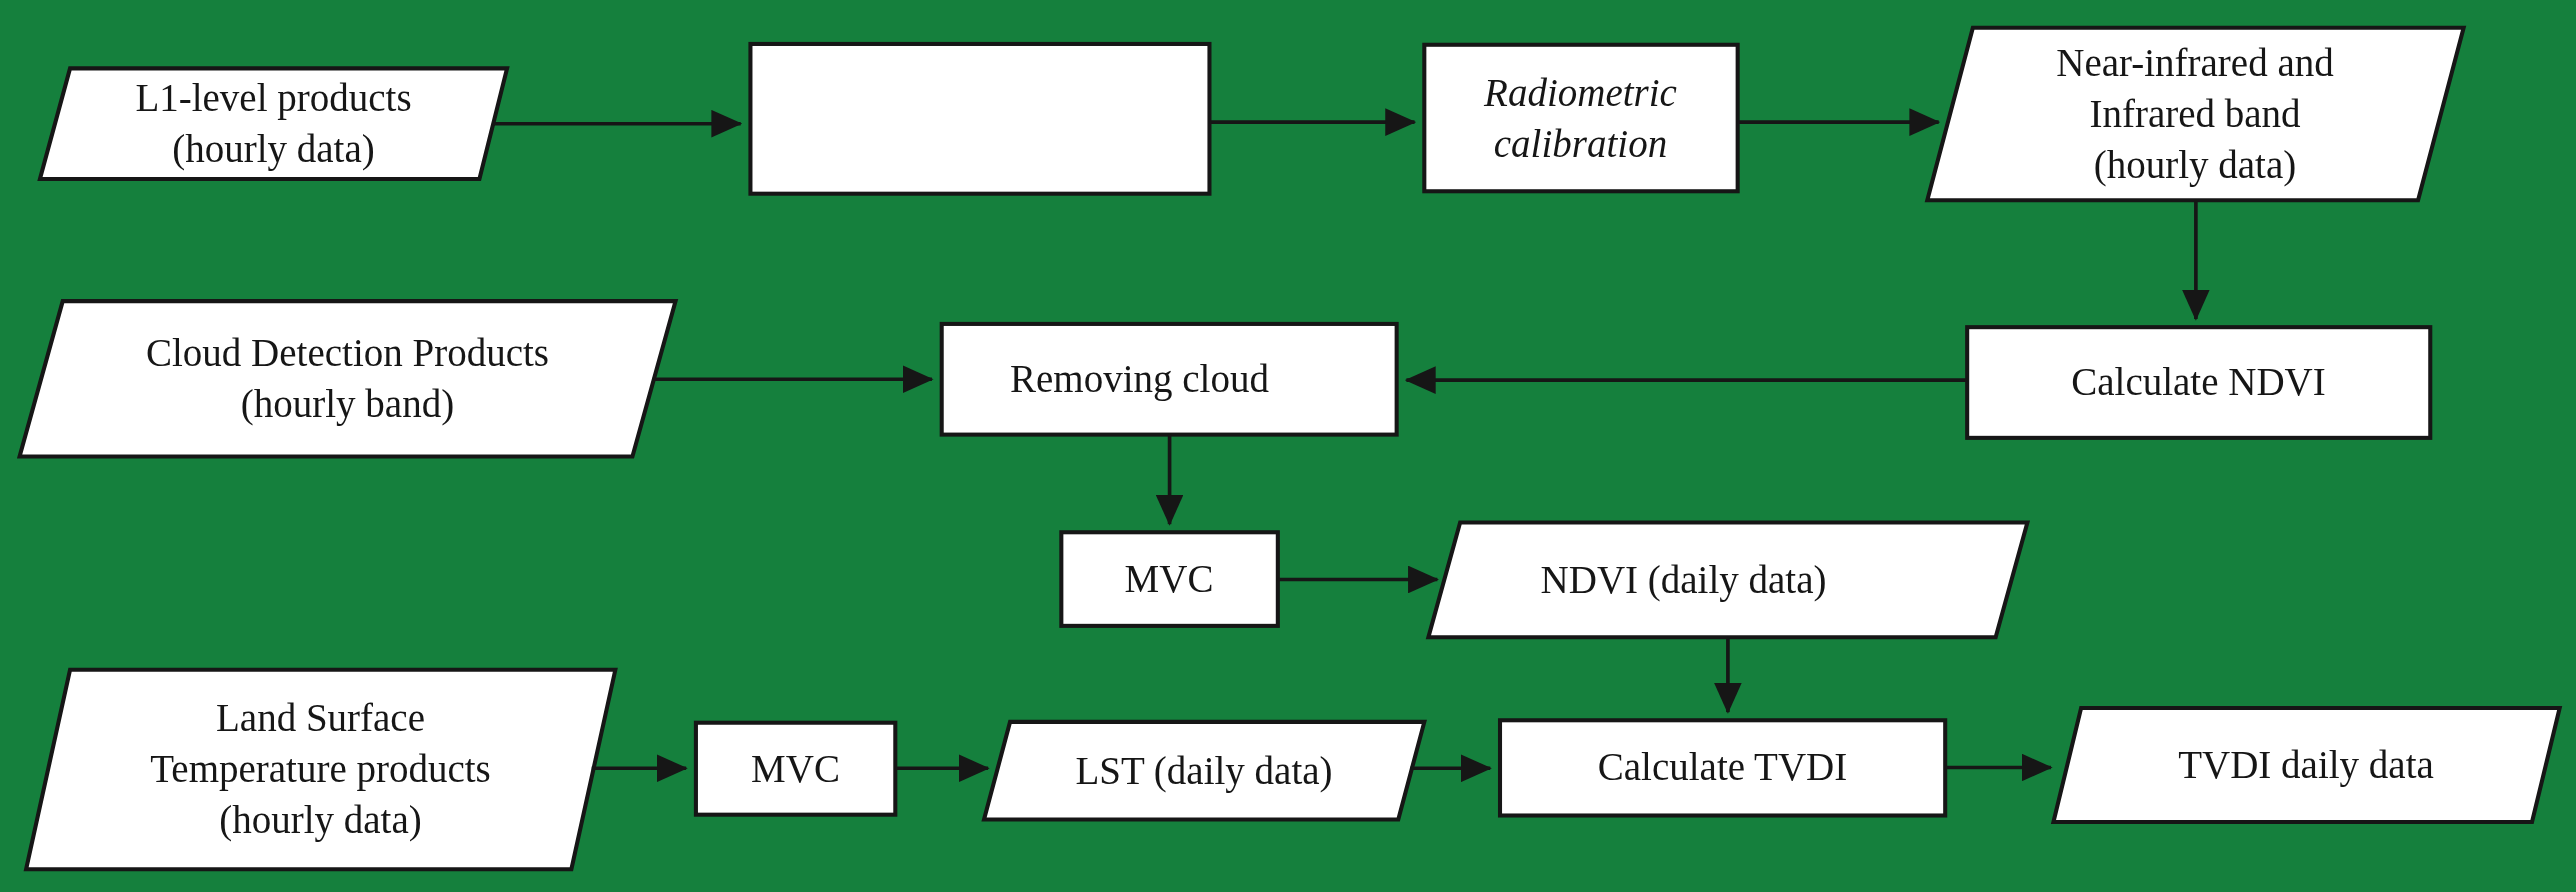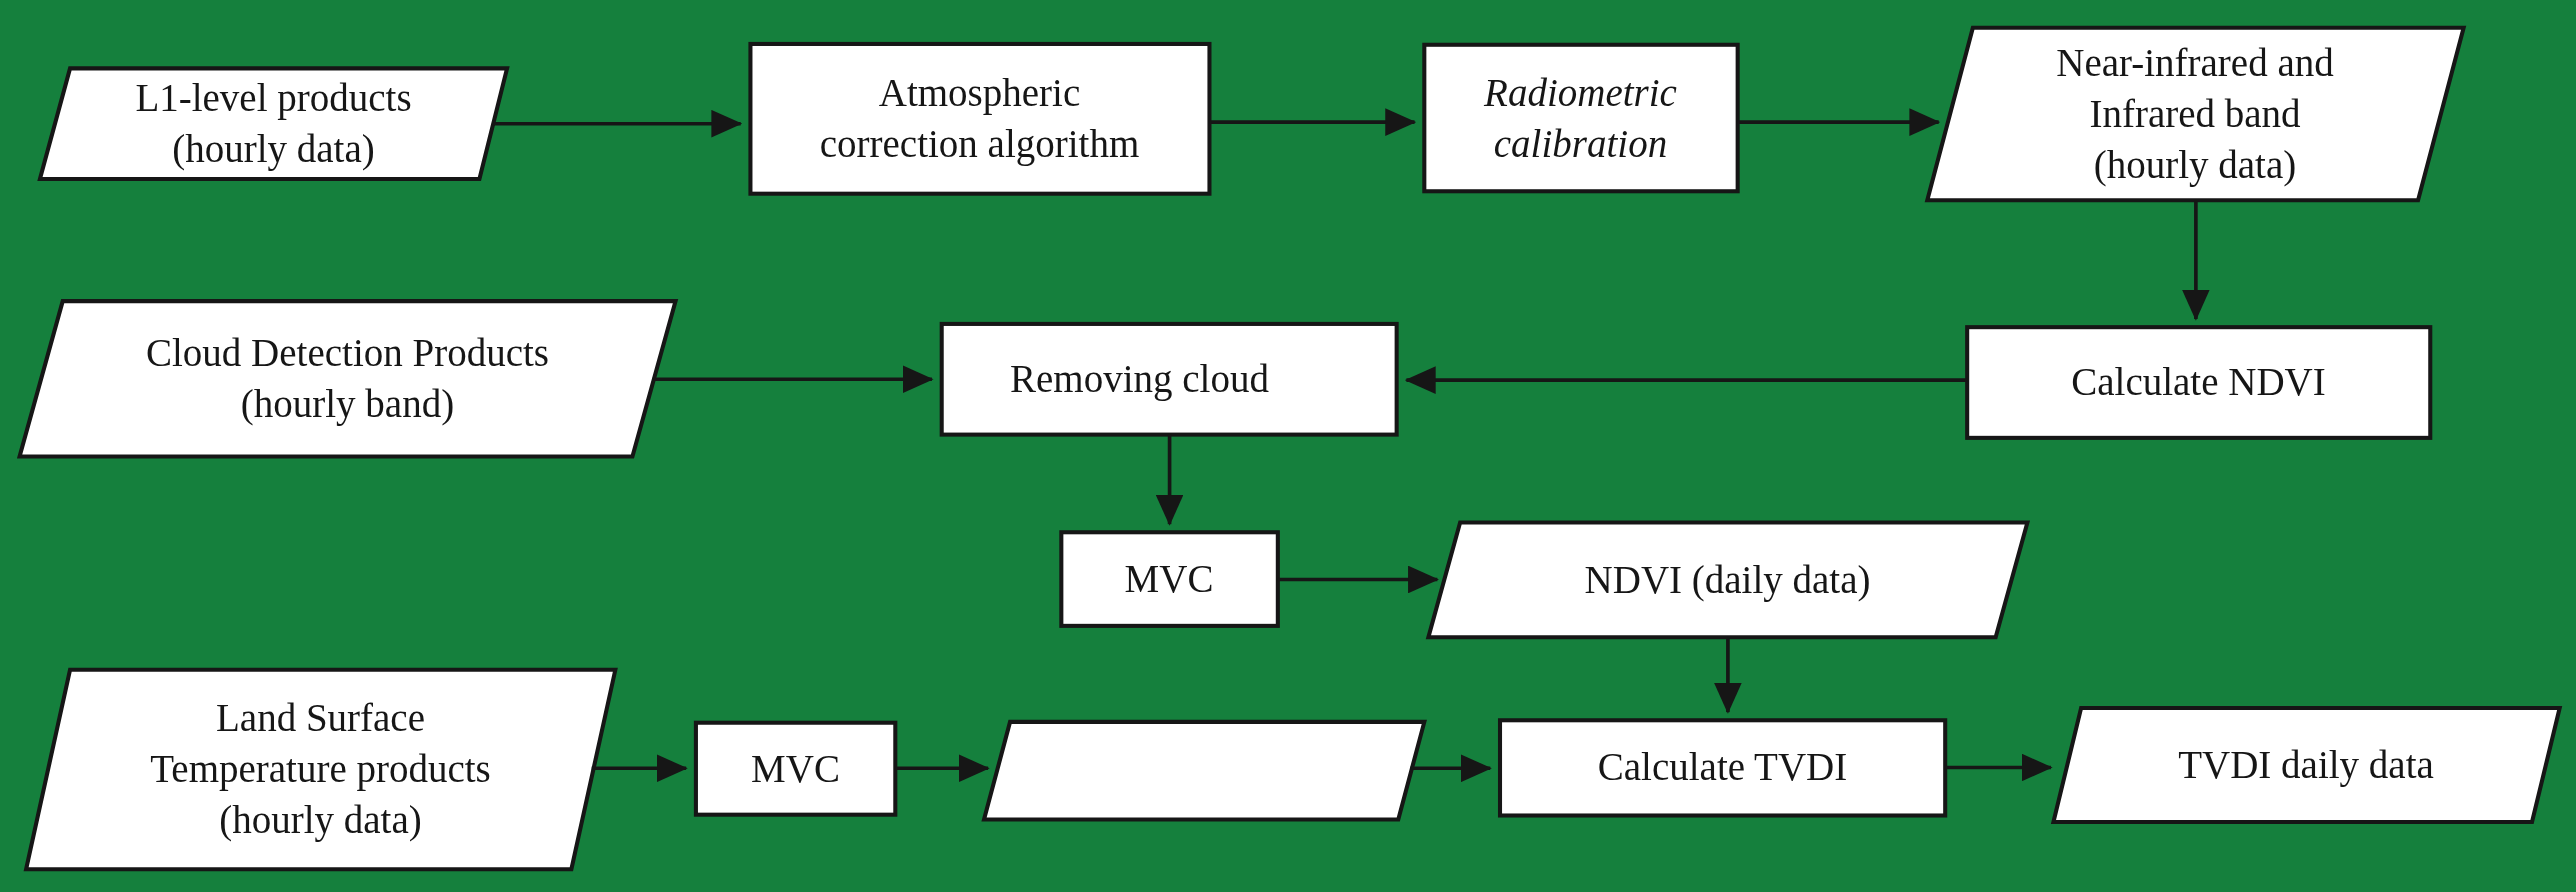--- a/index.html
+++ b/index.html
@@ -43,21 +43,21 @@
   }
   
   #lbl-l1        { left: 40px;   top: 68px;  width: 467px; height: 111px; }
   #lbl-atm       { left: 750px;  top: 44px;  width: 459px; height: 150px; }
   #lbl-rad       { left: 1424px; top: 45px;  width: 313px; height: 147px; font-style: italic; }
   #lbl-nir       { left: 1927px; top: 28px;  width: 536px; height: 173px; }
   #lbl-cndvi     { left: 1967px; top: 327px; width: 463px; height: 111px; }
   #lbl-cloud     { left: 19.5px;   top: 301px; width: 656px; height: 155px; }
   #lbl-rmcloud   { left: 912px; top: 324px; width: 455px; height: 111px; text-align: right; }
   #lbl-mvc1      { left: 1061px; top: 532px; width: 216px; height: 94px; }
-  #lbl-ndvid     { left: 1428px; top: 523px; width: 599px; height: 115px; text-align: center; }
+  #lbl-ndvid     { left: 1384px; top: 523px; width: 599px; height: 115px; text-align: center; }
   #lbl-lstprod   { left: 26px;   top: 670px; width: 589px; height: 199px; font-family: Liberation Serif, serif; }
   #lbl-mvc2      { left: 696px;  top: 723px; width: 199px; height: 92px; }
   #lbl-lstd      { left: 984px; top: 722px; width: 440px; height: 98px; }
   #lbl-ctvdi     { left: 1500px; top: 720px; width: 445px; height: 95px; }
   #lbl-tvdid     { left: 2053px; top: 708px; width: 506px; height: 114px; }
 </style>
 </head>
 <body>
 
 <div id="canvas">
@@ -94,34 +94,33 @@
     <line class="edge" x1="1570" y1="712" x2="1766" y2="712" marker-end="url(#ah)"></line>
     <line class="edge" x1="2123" y1="784" x2="2123" y2="875" marker-end="url(#ah)"></line>
     <line class="edge" x1="727" y1="944" x2="843" y2="944" marker-end="url(#ah)"></line>
     <line class="edge" x1="1100" y1="944" x2="1214" y2="944" marker-end="url(#ah)"></line>
     <line class="edge" x1="1733" y1="944" x2="1831" y2="944" marker-end="url(#ah)"></line>
     <line class="edge" x1="2390" y1="943" x2="2520" y2="943" marker-end="url(#ah)"></line>
   </svg>
 
   <div class="lbl" id="lbl-l1">L1-level products
 (hourly data)</div>
-  <div class="lbl" id="lbl-atm">Atmospheric
-correction algorithm</div>
   <div class="lbl" id="lbl-rad">Radiometric
 calibration</div>
   <div class="lbl" id="lbl-nir">Near-infrared and
 Infrared band
 (hourly data)</div>
   <div class="lbl" id="lbl-cndvi">Calculate NDVI</div>
   <div class="lbl" id="lbl-cloud">Cloud Detection Products
 (hourly band)</div>
   <div class="lbl" id="lbl-rmcloud">Removing cloud</div>
   <div class="lbl" id="lbl-mvc1">MVC</div>
   <div class="lbl" id="lbl-ndvid">NDVI (daily data)</div>
   <div class="lbl" id="lbl-lstprod">Land Surface
 Temperature products
 (hourly data)</div>
   <div class="lbl" id="lbl-mvc2">MVC</div>
+  <div class="lbl" id="lbl-lstd">LST (daily data)</div>
   <div class="lbl" id="lbl-ctvdi">Calculate TVDI</div>
   <div class="lbl" id="lbl-tvdid">TVDI daily data</div>
 
 </div>
 
 
 </body></html>

